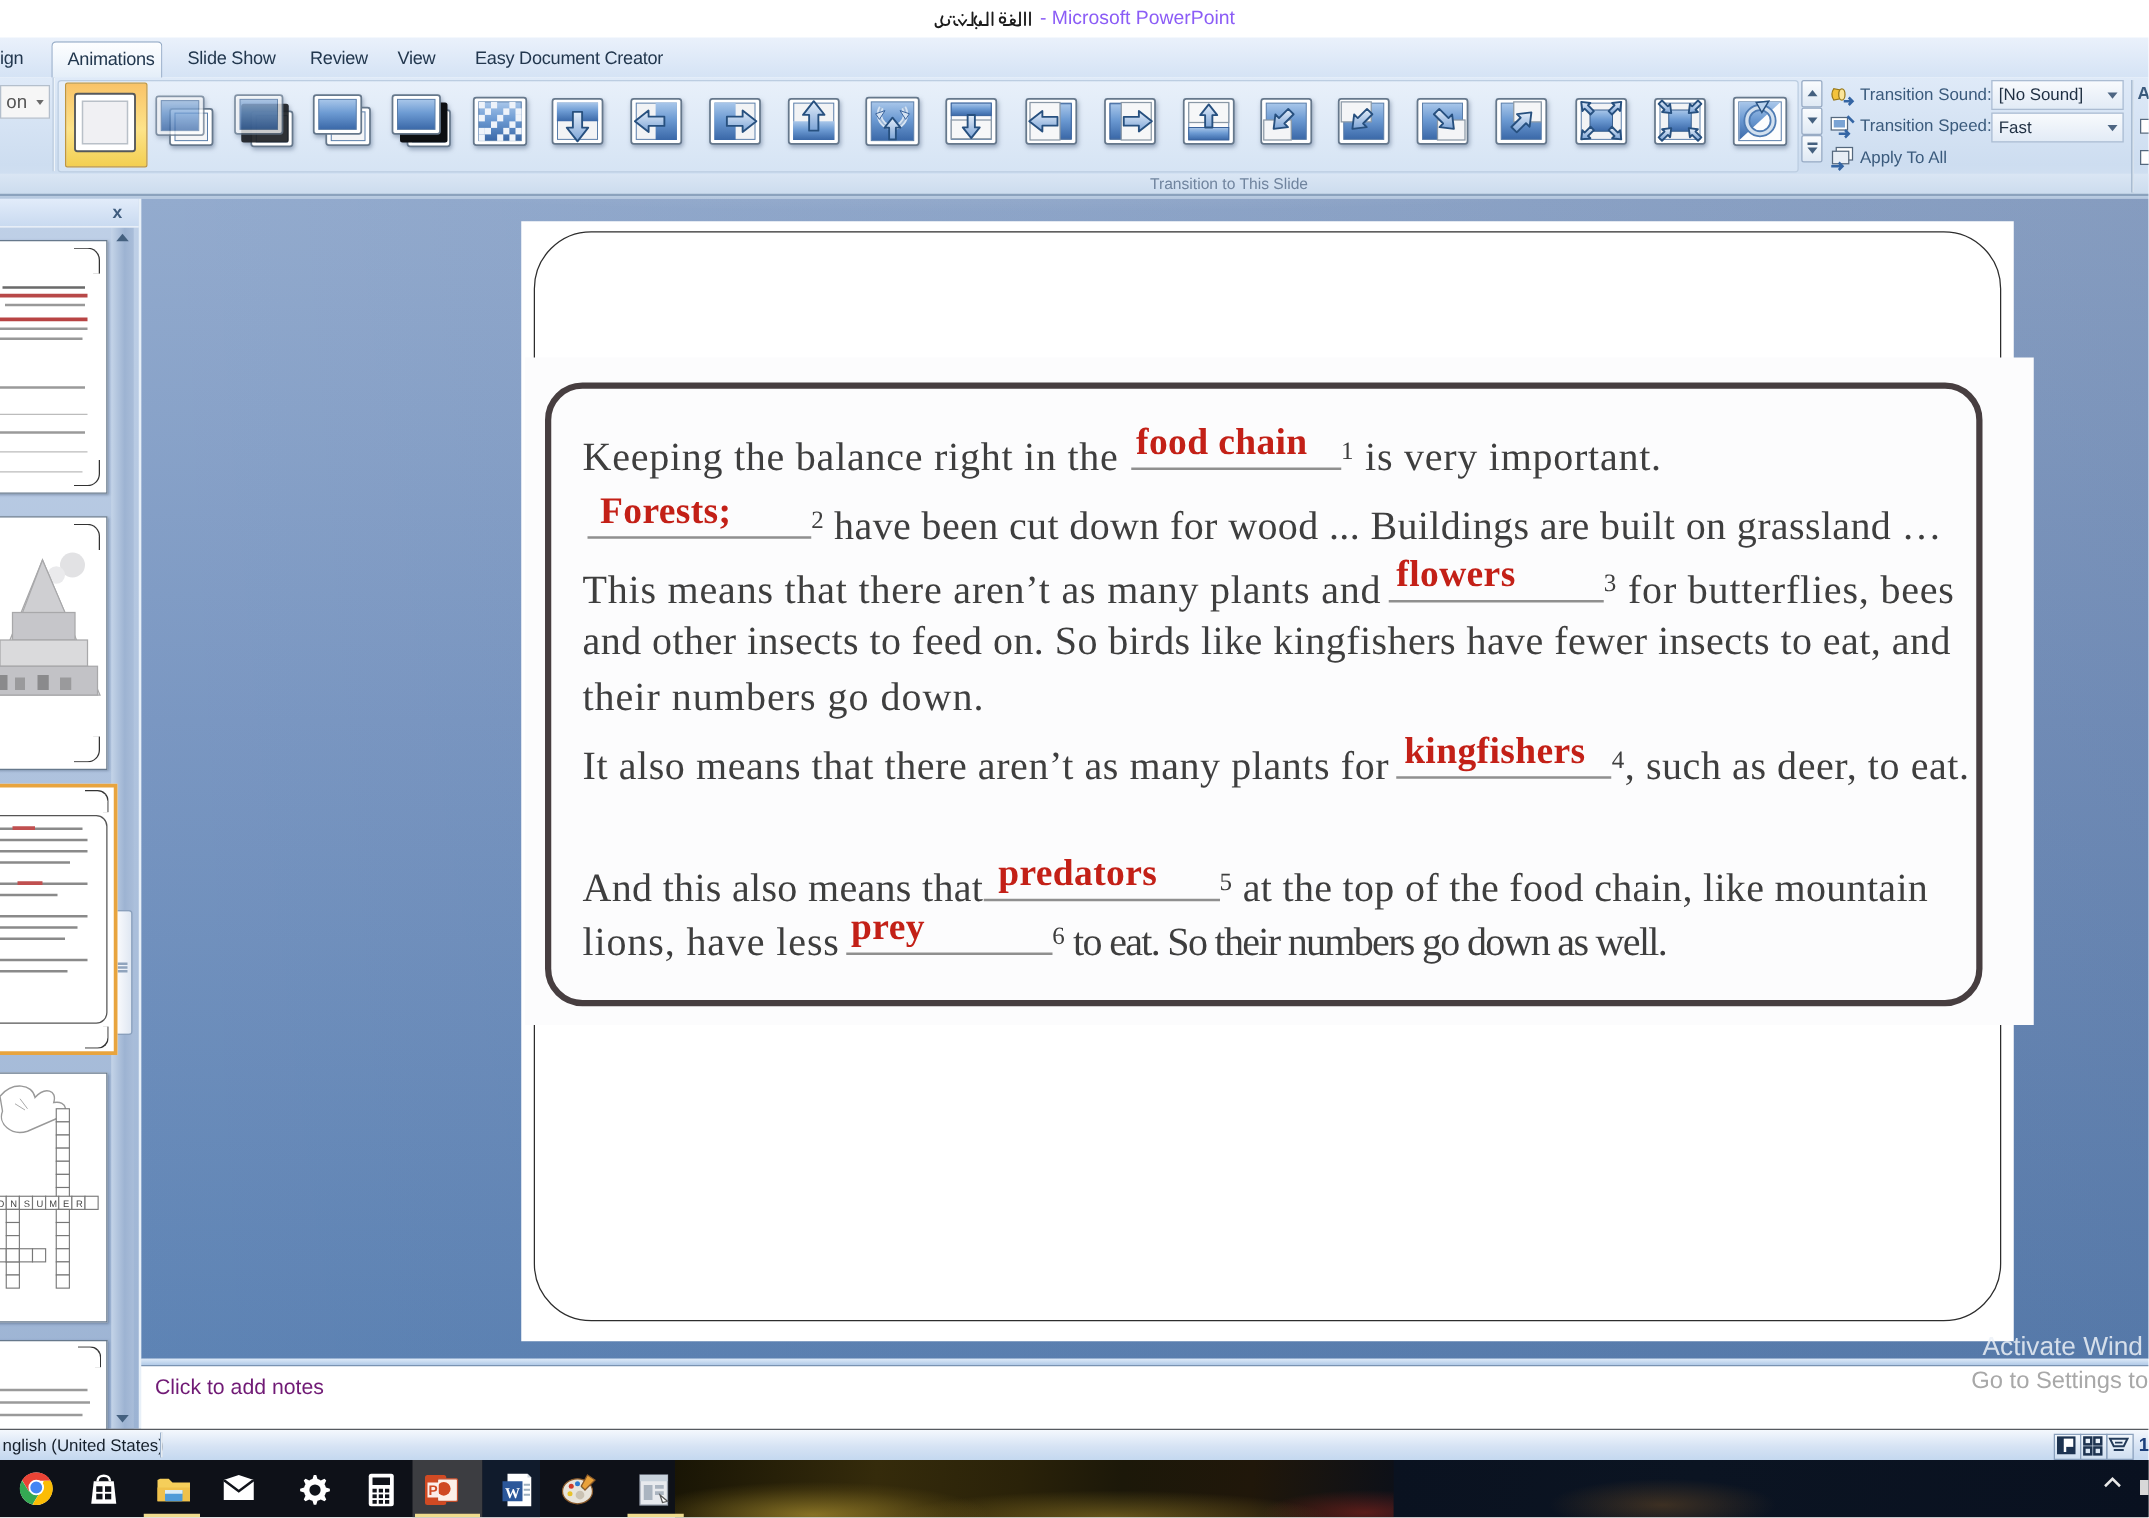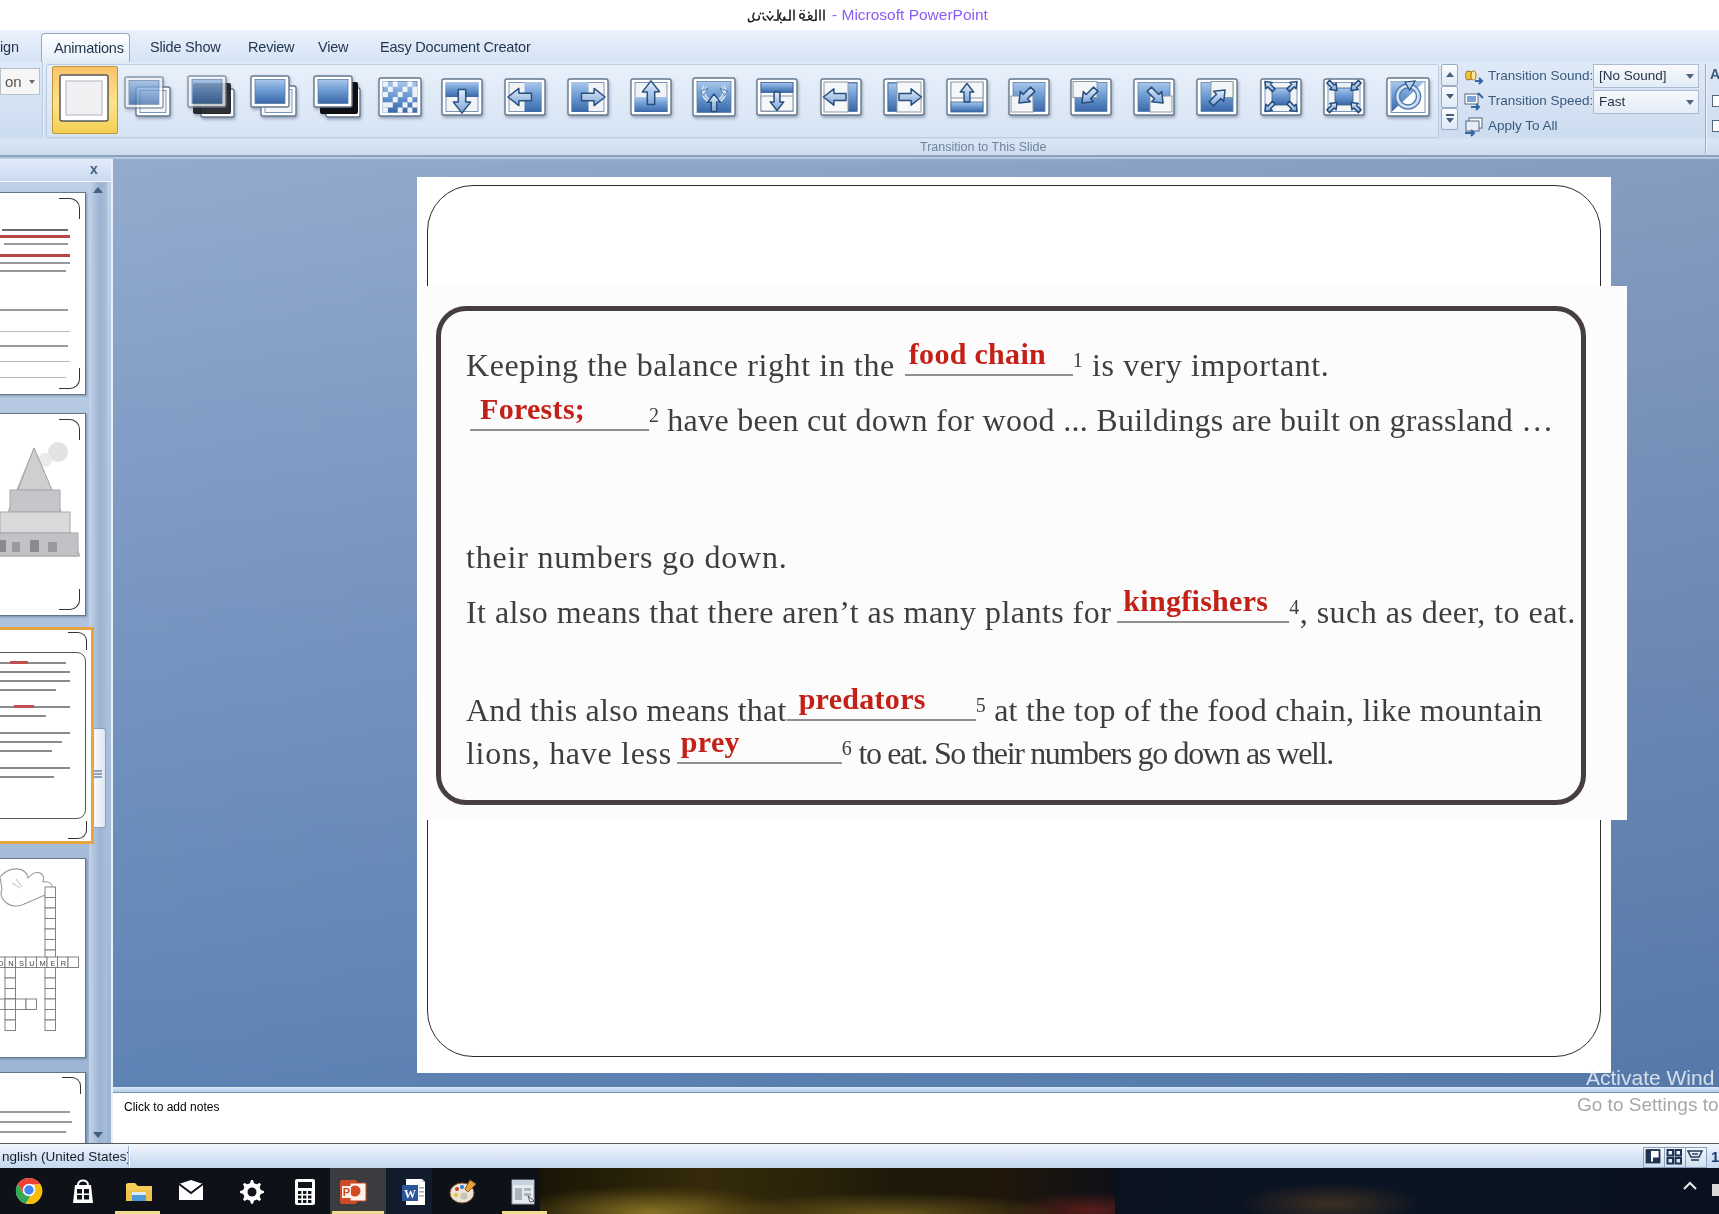--- a/index.html
+++ b/index.html
@@ -82,21 +82,21 @@
   #selthumb{position:absolute;left:-19px;width:107px;border:3px solid #e8a43e;background:#fff;}
   #scrollv{left:89px;top:23px;width:18px;height:961px;background:linear-gradient(90deg,#c4d4e8,#9db3d2 60%,#a9bdd9);}
   .sar{position:absolute;left:4px;width:0;height:0;border-left:5px solid transparent;border-right:5px solid transparent;}
   #sthumb{position:absolute;left:2px;top:546px;width:13px;height:98px;background:linear-gradient(90deg,#fdfdfe,#dfe7f2);
      border:1px solid #8aa0bc;border-radius:3px;}
   #sgrip{position:absolute;left:4.5px;top:588px;width:8px;height:1.5px;background:#90a4bd;
      box-shadow:0 3px 0 #90a4bd, 0 6px 0 #90a4bd;}
 
   #splitter{left:113px;top:1087px;width:1606px;height:5px;background:linear-gradient(#dce9f8,#b2cbe8);}
   #notes{left:113px;top:1092px;width:1606px;height:51px;background:#ffffff;border-top:1px solid #7a93b2;}
-  #notes .txt{position:absolute;left:11px;top:7px;font-size:12px;color:#000000;}
+  #notes .txt{position:absolute;left:11px;top:7px;font-size:17px;color:#701a75;}
 
   #status{left:0;top:1143px;width:1719px;height:25px;
      background:linear-gradient(#f4f8fd,#d6e3f4 55%,#c4d8ef);
      border-top:1px solid #565a60;box-sizing:border-box;}
   #status .lang{position:absolute;left:2px;top:5px;font-size:13.5px;color:#16202c;}
   #langsep{position:absolute;left:128px;top:2px;width:1px;height:20px;background:#9ab0ca;border-right:1px solid #fff;}
   .vbtn{position:absolute;top:3px;width:20px;height:19px;background:linear-gradient(#f2f7fc,#cfdff0);
      border:1px solid #8aa0bc;}
   #zoomtxt{position:absolute;left:1711px;top:4px;font-size:15px;font-weight:bold;color:#1b3f7a;}
 
@@ -420,20 +420,22 @@
   <div id="ribbonline2" class="abs"></div>
 
   <div id="main" class="abs">
     <div id="gloss" class="abs"></div>
     <div id="slide" class="abs">
       <div id="slideborder" class="abs"></div>
       <div id="scan" class="abs">
         <div id="scanbox" class="abs"></div>
         <div class="sl" style="top:61px;letter-spacing:0.6px;">Keeping the balance right in the<span class="blank" style="margin-left:10px;width:168px;"><span class="ans" style="left:4px;">food chain</span></span><span class="sup">1</span> is very important.</div>
         <div class="sl" style="top:116px;"><span class="blank" style="margin-left:4px;width:179px;"><span class="ans" style="left:10px;">Forests;</span></span><span class="sup">2</span><span style="letter-spacing:0.3px;"> have been cut down for wood ... Buildings are built on grassland …</span></div>
+        <div class="sl" style="top:167px;letter-spacing:0.64px;">This means that there aren’t as many plants and<span class="blank" style="margin-left:6px;width:172px;"><span class="ans">flowers</span></span><span class="sup">3</span> for butterflies, bees</div>
+        <div class="sl" style="top:208px;letter-spacing:0.36px;">and other insects to feed on. So birds like kingfishers have fewer insects to eat, and</div>
         <div class="sl" style="top:253px;letter-spacing:0.8px;">their numbers go down.</div>
         <div class="sl" style="top:308px;letter-spacing:0.46px;">It also means that there aren’t as many plants for<span class="blank" style="margin-left:6px;width:172px;"><span class="ans">kingfishers</span></span><span class="sup">4</span>, such as deer, to eat.</div>
         <div class="sl" style="top:406px;letter-spacing:0.25px;">And this also means that<span class="blank" style="margin-left:0px;width:189px;"><span class="ans" style="left:12px;">predators</span></span><span class="sup">5</span> at the top of the food chain, like mountain</div>
         <div class="sl" style="top:449px;"><span style="letter-spacing:0.7px;">lions, have less</span><span class="blank" style="margin-left:5px;width:165px;"><span class="ans" style="left:4px;">prey</span></span><span class="sup">6</span><span style="letter-spacing:-1.35px;"> to eat. So their numbers go down as well.</span></div>
       </div>
     </div>
     <div id="wm1" class="abs">Activate Wind</div>
   </div>
 
   <div id="panel" class="abs">

